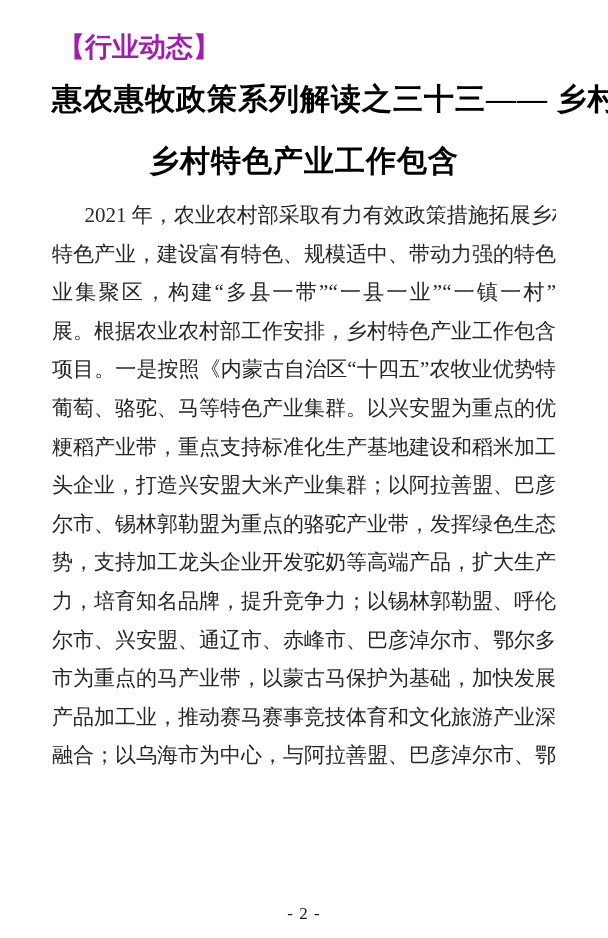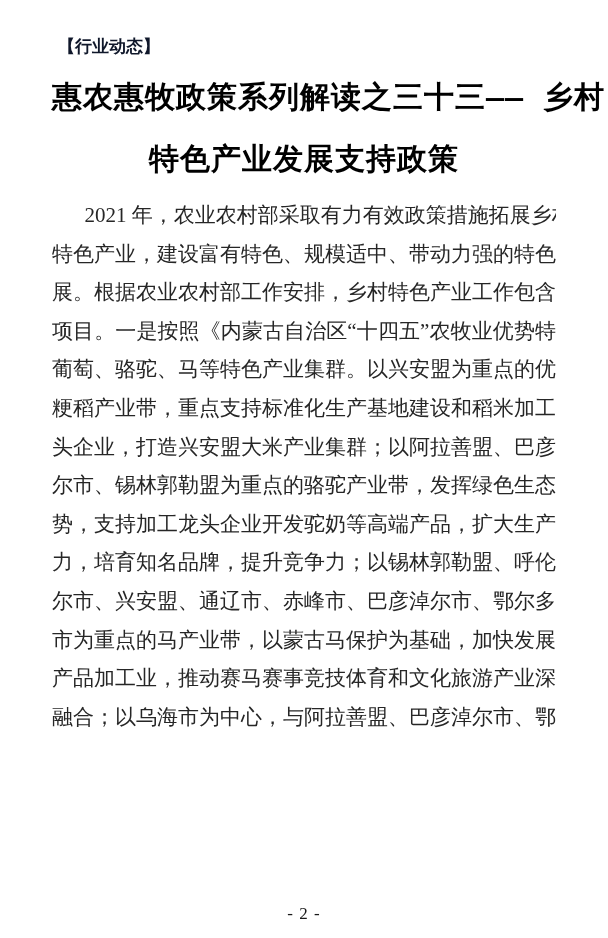--- a/index.html
+++ b/index.html
@@ -13,28 +13,28 @@
     height: 938px;
     background: #ffffff;
     box-sizing: border-box;
     padding: 34px 52px 0 52px;
     overflow: hidden;
     font-family: "Liberation Serif", "DejaVu Serif", serif;
   }
   .section-tag {
     font-family: "Liberation Sans", "DejaVu Sans", sans-serif;
     font-weight: 700;
-    font-size: 17px;
+    font-size: 27px;
     line-height: 26px;
-    color: #0f172a;
+    color: #a21caf;
     margin-left: 6px;
   }
   .doc-title {
     margin: 8px 0 0 0;
-    font-family: Liberation Mono, monospace;
+    font-family: Liberation Serif, serif;
     font-weight: 900;
     font-size: 30px;
     line-height: 62px;
     color: #000000;
     text-align: center;
     letter-spacing: 1px;
   }
   .doc-title .title-line {
     display: block;
     white-space: nowrap;
@@ -70,26 +70,27 @@
 </style>
 </head>
 <body>
 
 <div class="page">
 
   <div class="section-tag">【行业动态】</div>
 
   <h1 class="doc-title">
     <span class="title-line">惠农惠牧政策系列解读之三十三—— 乡村</span>
-    <span class="title-line">特色产业发展支持政策</span>
+    <span class="title-line">乡村特色产业工作包含</span>
   </h1>
 
   <div class="body-text">
     <div class="body-line first-line">2021 年，农业农村部采取有力有效政策措施拓展乡村</div>
     <div class="body-line">特色产业，建设富有特色、规模适中、带动力强的特色产</div>
+    <div class="body-line">业集聚区，构建“多县一带”“一县一业”“一镇一村”</div>
     <div class="body-line">展。根据农业农村部工作安排，乡村特色产业工作包含:</div>
     <div class="body-line">项目。一是按照《内蒙古自治区“十四五”农牧业优势特</div>
     <div class="body-line">葡萄、骆驼、马等特色产业集群。以兴安盟为重点的优质</div>
     <div class="body-line">粳稻产业带，重点支持标准化生产基地建设和稻米加工龙</div>
     <div class="body-line">头企业，打造兴安盟大米产业集群；以阿拉善盟、巴彦淖</div>
     <div class="body-line">尔市、锡林郭勒盟为重点的骆驼产业带，发挥绿色生态优</div>
     <div class="body-line">势，支持加工龙头企业开发驼奶等高端产品，扩大生产能</div>
     <div class="body-line">力，培育知名品牌，提升竞争力；以锡林郭勒盟、呼伦贝</div>
     <div class="body-line">尔市、兴安盟、通辽市、赤峰市、巴彦淖尔市、鄂尔多斯</div>
     <div class="body-line">市为重点的马产业带，以蒙古马保护为基础，加快发展马</div>

